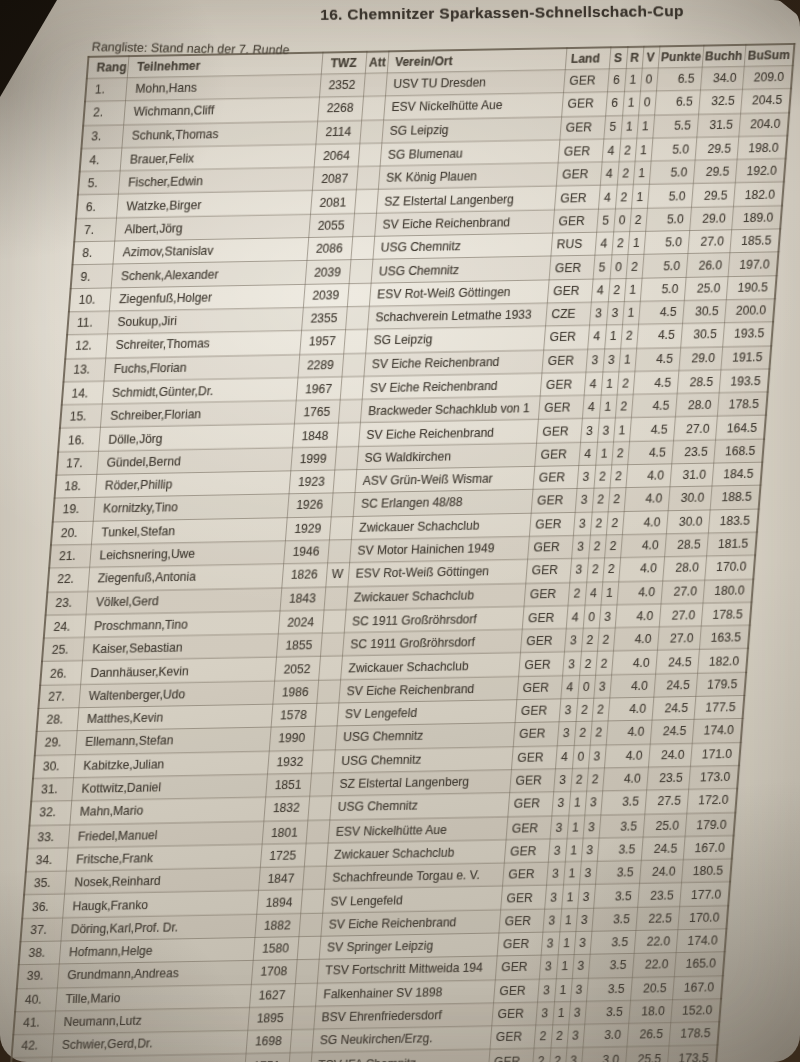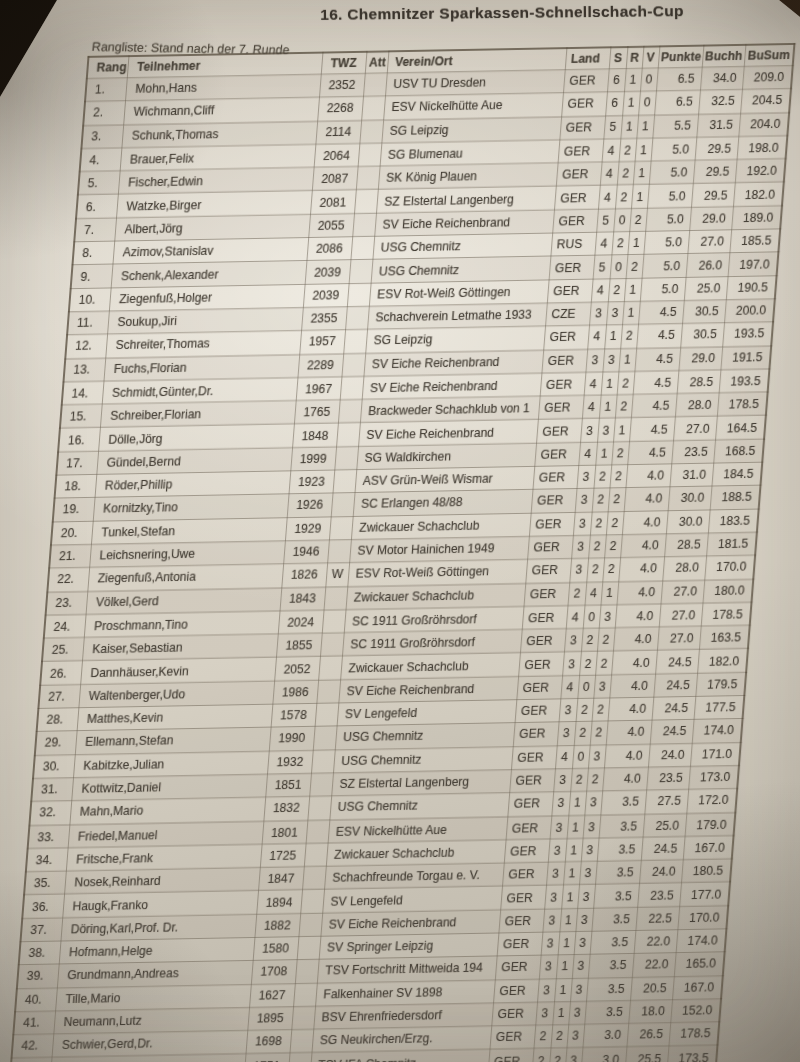--- a/index.html
+++ b/index.html
@@ -8,21 +8,21 @@
     background:linear-gradient(135deg,#15100a 0%,#2c2014 40%,#3a2b1c 100%);}
   .paper{position:absolute;inset:0;
     clip-path:polygon(57px 0,779px 0,800px 17px,800px 1062px,0 1062px,0 97px);
     background:
       radial-gradient(90% 45% at 42% 28%, rgba(255,253,246,.55), rgba(255,253,246,0) 65%),
       radial-gradient(55% 38% at 100% 100%, rgba(42,36,28,.30), rgba(42,36,28,0) 70%),
       radial-gradient(45% 26% at 0% 100%, rgba(42,36,28,.24), rgba(42,36,28,0) 70%),
       radial-gradient(38% 22% at 0% 8%, rgba(42,36,28,.28), rgba(42,36,28,0) 75%),
       radial-gradient(30% 14% at 100% 0%, rgba(42,36,28,.22), rgba(42,36,28,0) 75%),
       linear-gradient(170deg,#cdc6b9 0%,#dbd5c9 28%,#d7d1c4 58%,#c1bbae 88%,#b5aea1 100%);
-    box-shadow:inset 0 0 90px rgba(60,50,38,.18);}
+    box-shadow:inset 0 0 90px rgba(60,50,38,.18);border-radius:27px;}
   .title{position:absolute;top:4px;left:202px;width:600px;text-align:center;
     font-size:15.5px;font-weight:bold;letter-spacing:.3px;color:#3a342c;
     transform:rotate(-.6deg);filter:blur(.3px);
     text-shadow:0 0 1px rgba(58,52,44,.45);}
   .sheet{position:absolute;top:24px;right:5px;width:706px;
     transform-origin:100% 0;transform:skewY(-1.05deg) skewX(-4.4deg);
     filter:blur(.3px);}
   .subtitle{display:inline-block;margin:0 0 2px 4px;font-size:12.5px;color:#4b4439;
     transform:rotate(2deg);transform-origin:0 0;
     text-shadow:0 0 1px rgba(70,62,52,.4);}

